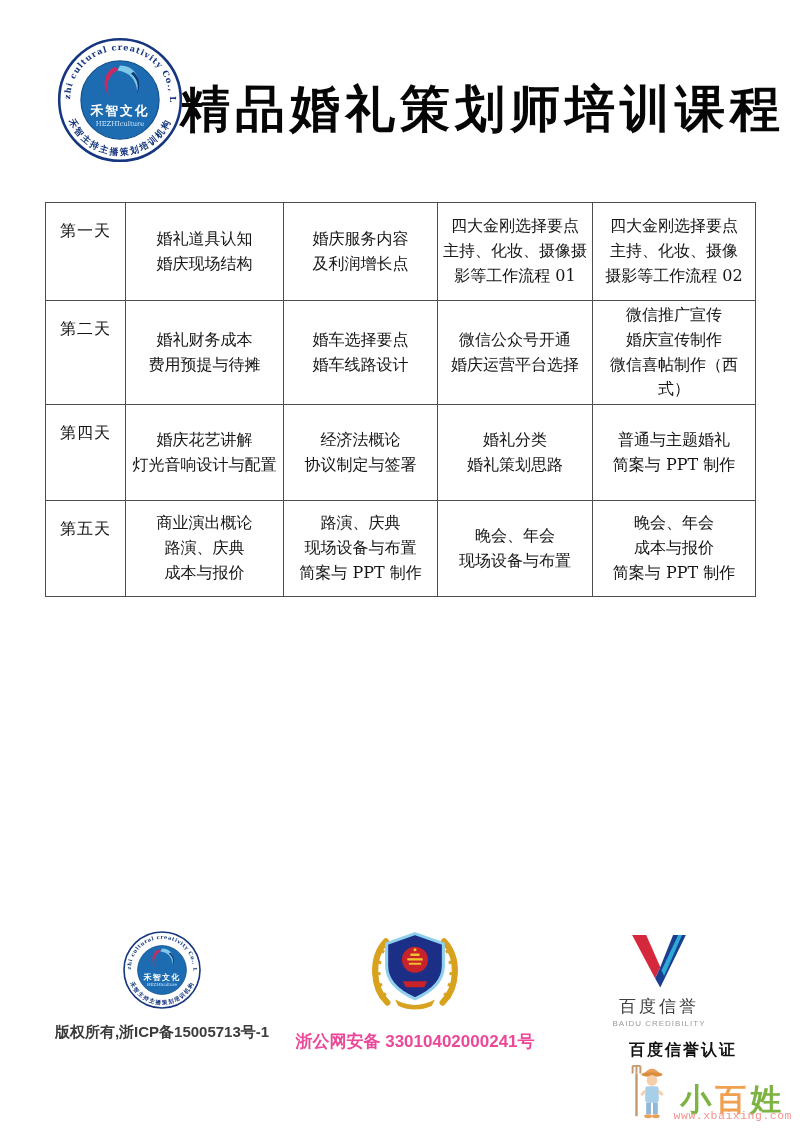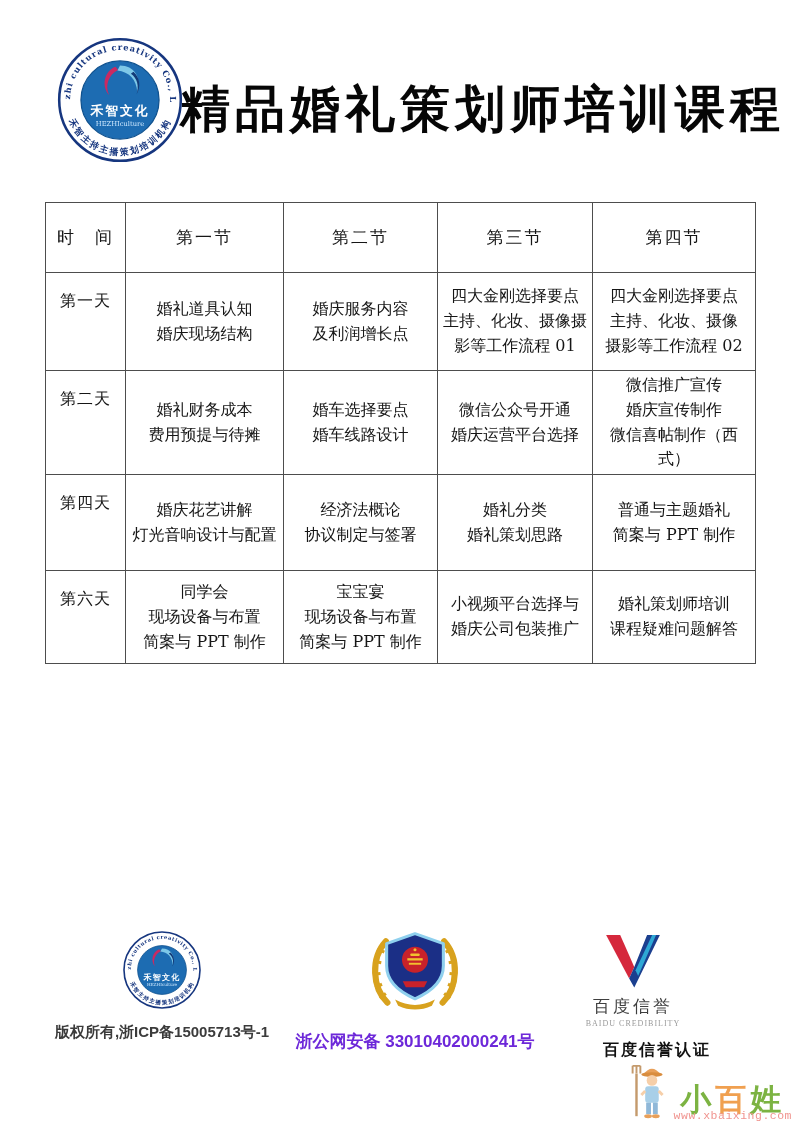--- a/index.html
+++ b/index.html
@@ -21,36 +21,36 @@
   .course-table td{
     border:1px solid #4d4d4d;text-align:center;vertical-align:middle;
     font-size:16px;line-height:1.55;white-space:pre-line;padding:2px 5px;color:#161616;
   }
   .course-table tr.head-row td{font-size:17px;letter-spacing:2px;}
   .course-table td.day-cell{vertical-align:top;padding-top:16px;letter-spacing:1px;}
   
   .footer-group{position:absolute;display:flex;flex-direction:column;align-items:center;}
   .footer-left{left:47px;top:930px;width:230px;}
   .footer-center{left:305px;top:926px;width:220px;}
-  .footer-right{left:553px;top:931px;width:160px;}
+  .footer-right{left:579px;top:931px;width:160px;}
   .footer-left svg{width:80px;height:80px;}
   .footer-center svg{width:92px;height:92px;}
   .baidu-v{width:64px;height:58px;}
   .copyright-text{
     margin-top:13px;font-family:"Liberation Sans","DejaVu Sans",sans-serif;
     font-size:15px;font-weight:bold;color:#3b3b3b;white-space:nowrap;
   }
   .police-text{
     margin-top:12px;font-family:"Liberation Sans","DejaVu Sans",sans-serif;
-    font-size:17px;font-weight:bold;color:#6d28d9;white-space:nowrap;
+    font-size:17px;font-weight:bold;color:#ec4899;white-space:nowrap;
   }
   .baidu-cn{margin-top:6px;font-size:17px;letter-spacing:3px;color:#3f3f3f;
     font-family:"Liberation Sans","DejaVu Sans",sans-serif;}
   .baidu-en{margin-top:1px;font-size:8px;letter-spacing:1px;color:#9a9a9a;
-    font-family:Liberation Serif, serif;}
+    font-family:Liberation Sans, sans-serif;}
   .baidu-caption{margin-top:12px;font-size:16px;font-weight:bold;letter-spacing:2px;color:#111;
     font-family:"Liberation Sans","DejaVu Sans",sans-serif;margin-left:48px;}
   
   .watermark{position:absolute;top:1062px;right:8px;display:flex;align-items:flex-end;}
   .watermark svg{width:44px;height:60px;}
   .wm-text{display:flex;flex-direction:column;align-items:center;margin-left:1px;}
   .wm-chars{display:flex;}
   .wm-chars span{font-size:31px;font-weight:bold;line-height:1;letter-spacing:4px;}
   .wm-c-green{color:#7cb342;}
   .wm-c-orange{color:#f0a050;}
@@ -88,27 +88,20 @@
 
   <table class="course-table">
     <colgroup>
       <col style="width:80px">
         <col style="width:158px">
         <col style="width:154px">
       <col style="width:155px">
         <col style="width:163px">
     </colgroup>
     <tbody>
-        <tr class="head-row" style="height:70px">
-      <td>时　间</td>
-      <td>第一节</td>
-      <td>第二节</td>
-      <td>第三节</td>
-      <td>第四节</td>
-    </tr>
     <tr style="height:98px">
       <td class="day-cell">第一天</td>
       <td>婚礼道具认知
 婚庆现场结构</td>
       <td>婚庆服务内容
 及利润增长点</td>
       <td>四大金刚选择要点
 主持、化妆、摄像摄
 影等工作流程 01</td>
       <td>四大金刚选择要点
@@ -131,32 +124,33 @@
       <td class="day-cell">第四天</td>
       <td>婚庆花艺讲解
 灯光音响设计与配置</td>
       <td>经济法概论
 协议制定与签署</td>
       <td>婚礼分类
 婚礼策划思路</td>
       <td>普通与主题婚礼
 简案与 PPT 制作</td>
     </tr>
-    <tr style="height:93px">
-      <td class="day-cell">第六天</td>
-      <td>同学会
+    <tr style="height:96px">
+      <td class="day-cell">第五天</td>
+      <td>商业演出概论
+路演、庆典
+成本与报价</td>
+      <td>路演、庆典
 现场设备与布置
 简案与 PPT 制作</td>
-      <td>宝宝宴
-现场设备与布置
+      <td>晚会、年会
+现场设备与布置</td>
+      <td>晚会、年会
+成本与报价
 简案与 PPT 制作</td>
-      <td>小视频平台选择与
-婚庆公司包装推广</td>
-      <td>婚礼策划师培训
-课程疑难问题解答</td>
     </tr>
   </tbody>
     </table>
 
   <div class="footer-group footer-left">
     <svg viewBox="0 0 200 200">
       <circle cx="100" cy="100" r="95" fill="#ffffff" stroke="#16367f" stroke-width="4"></circle>
       <circle cx="100" cy="100" r="61" fill="#1d6cb2" stroke="#10528f" stroke-width="2"></circle>
       <defs>
         <path id="arcTopF" d="M 22,100 A 78,78 0 1 1 178,100"></path>

